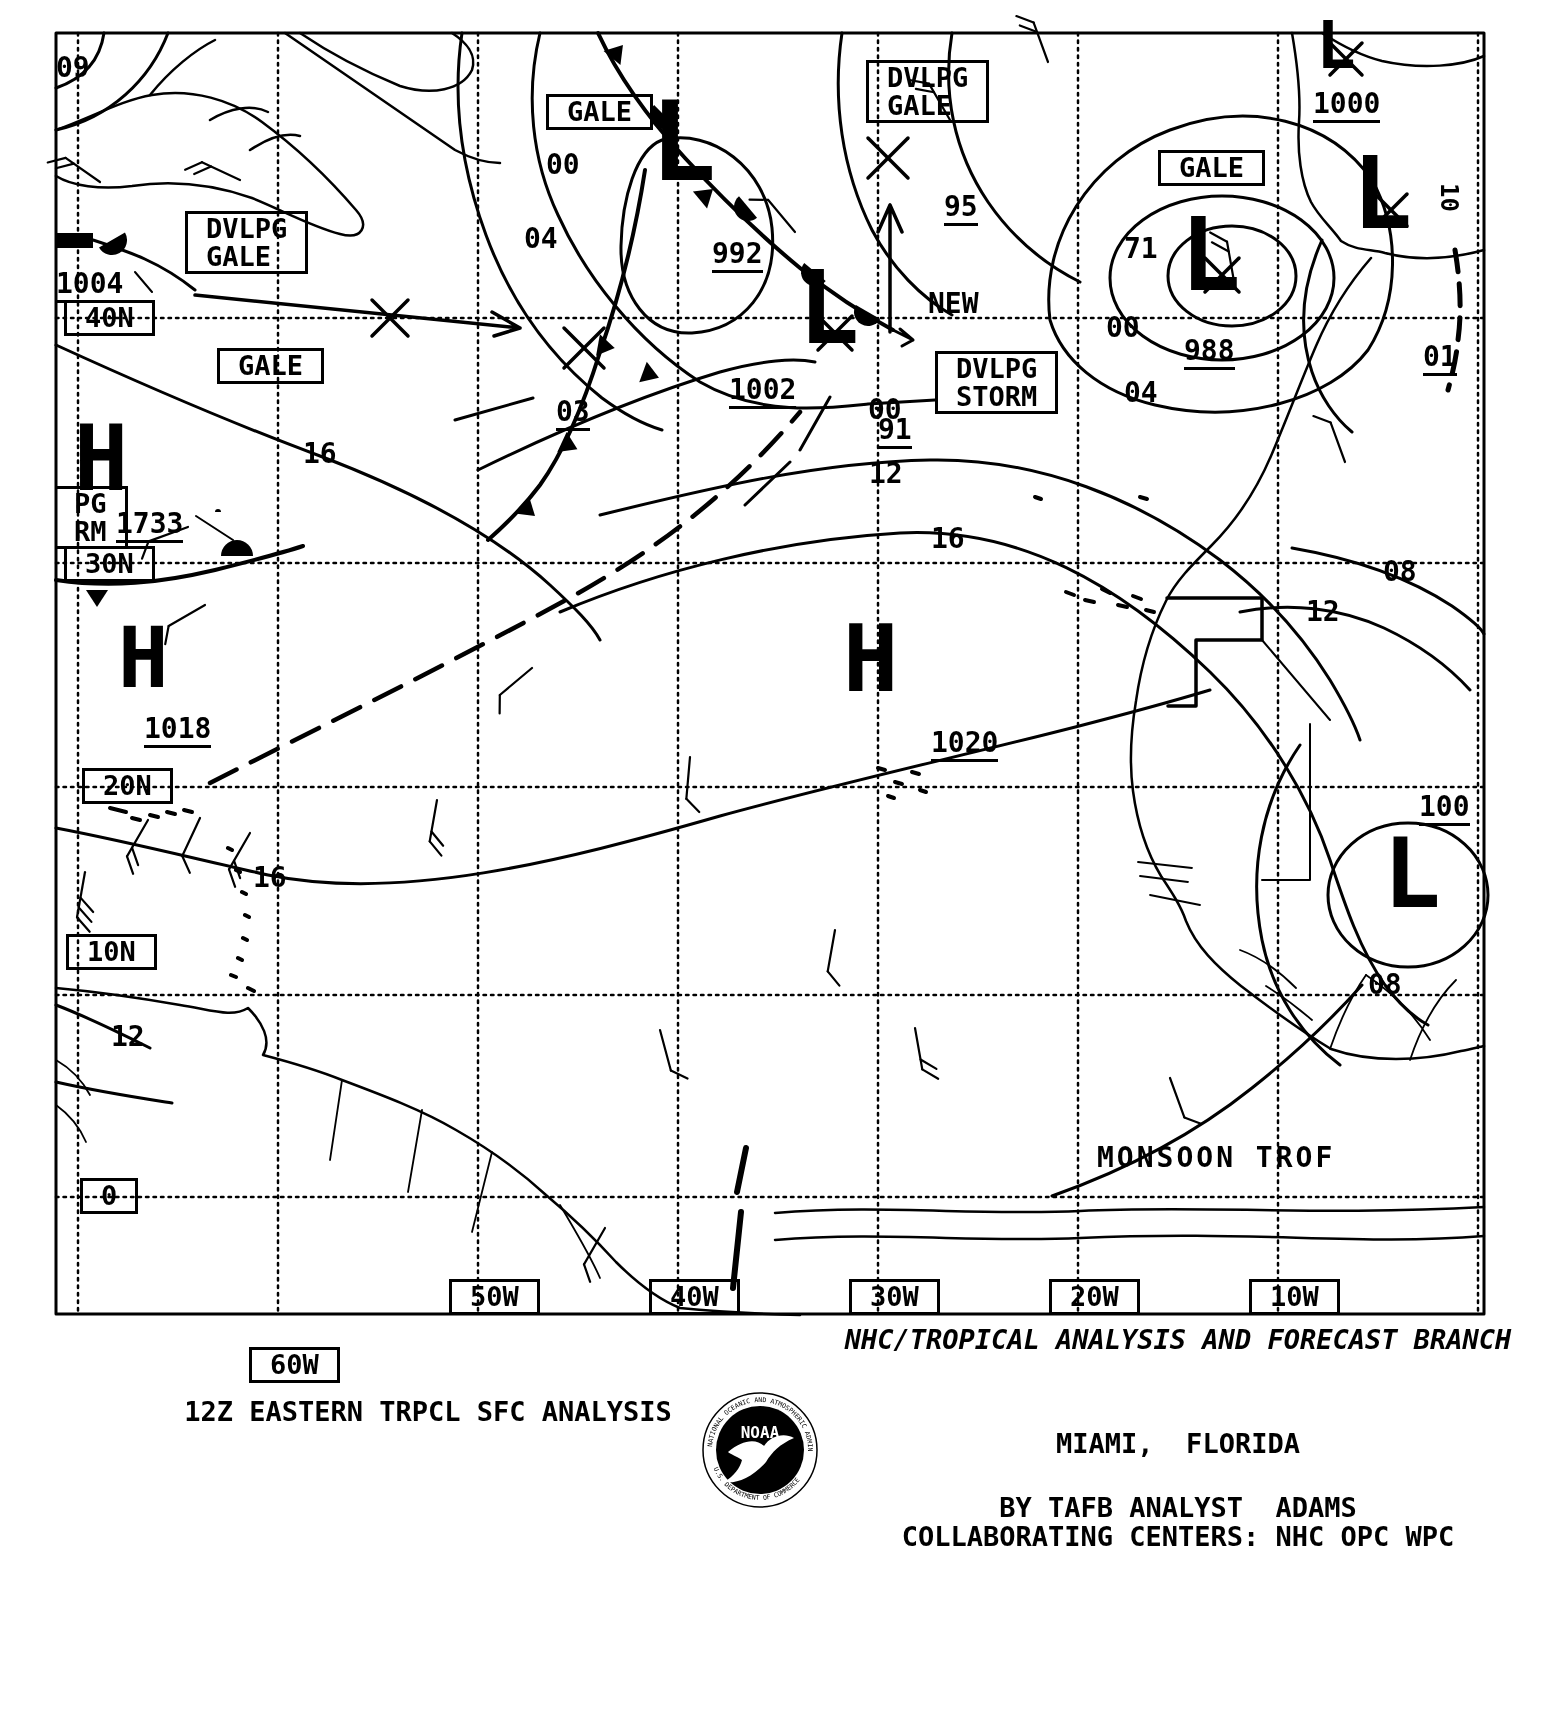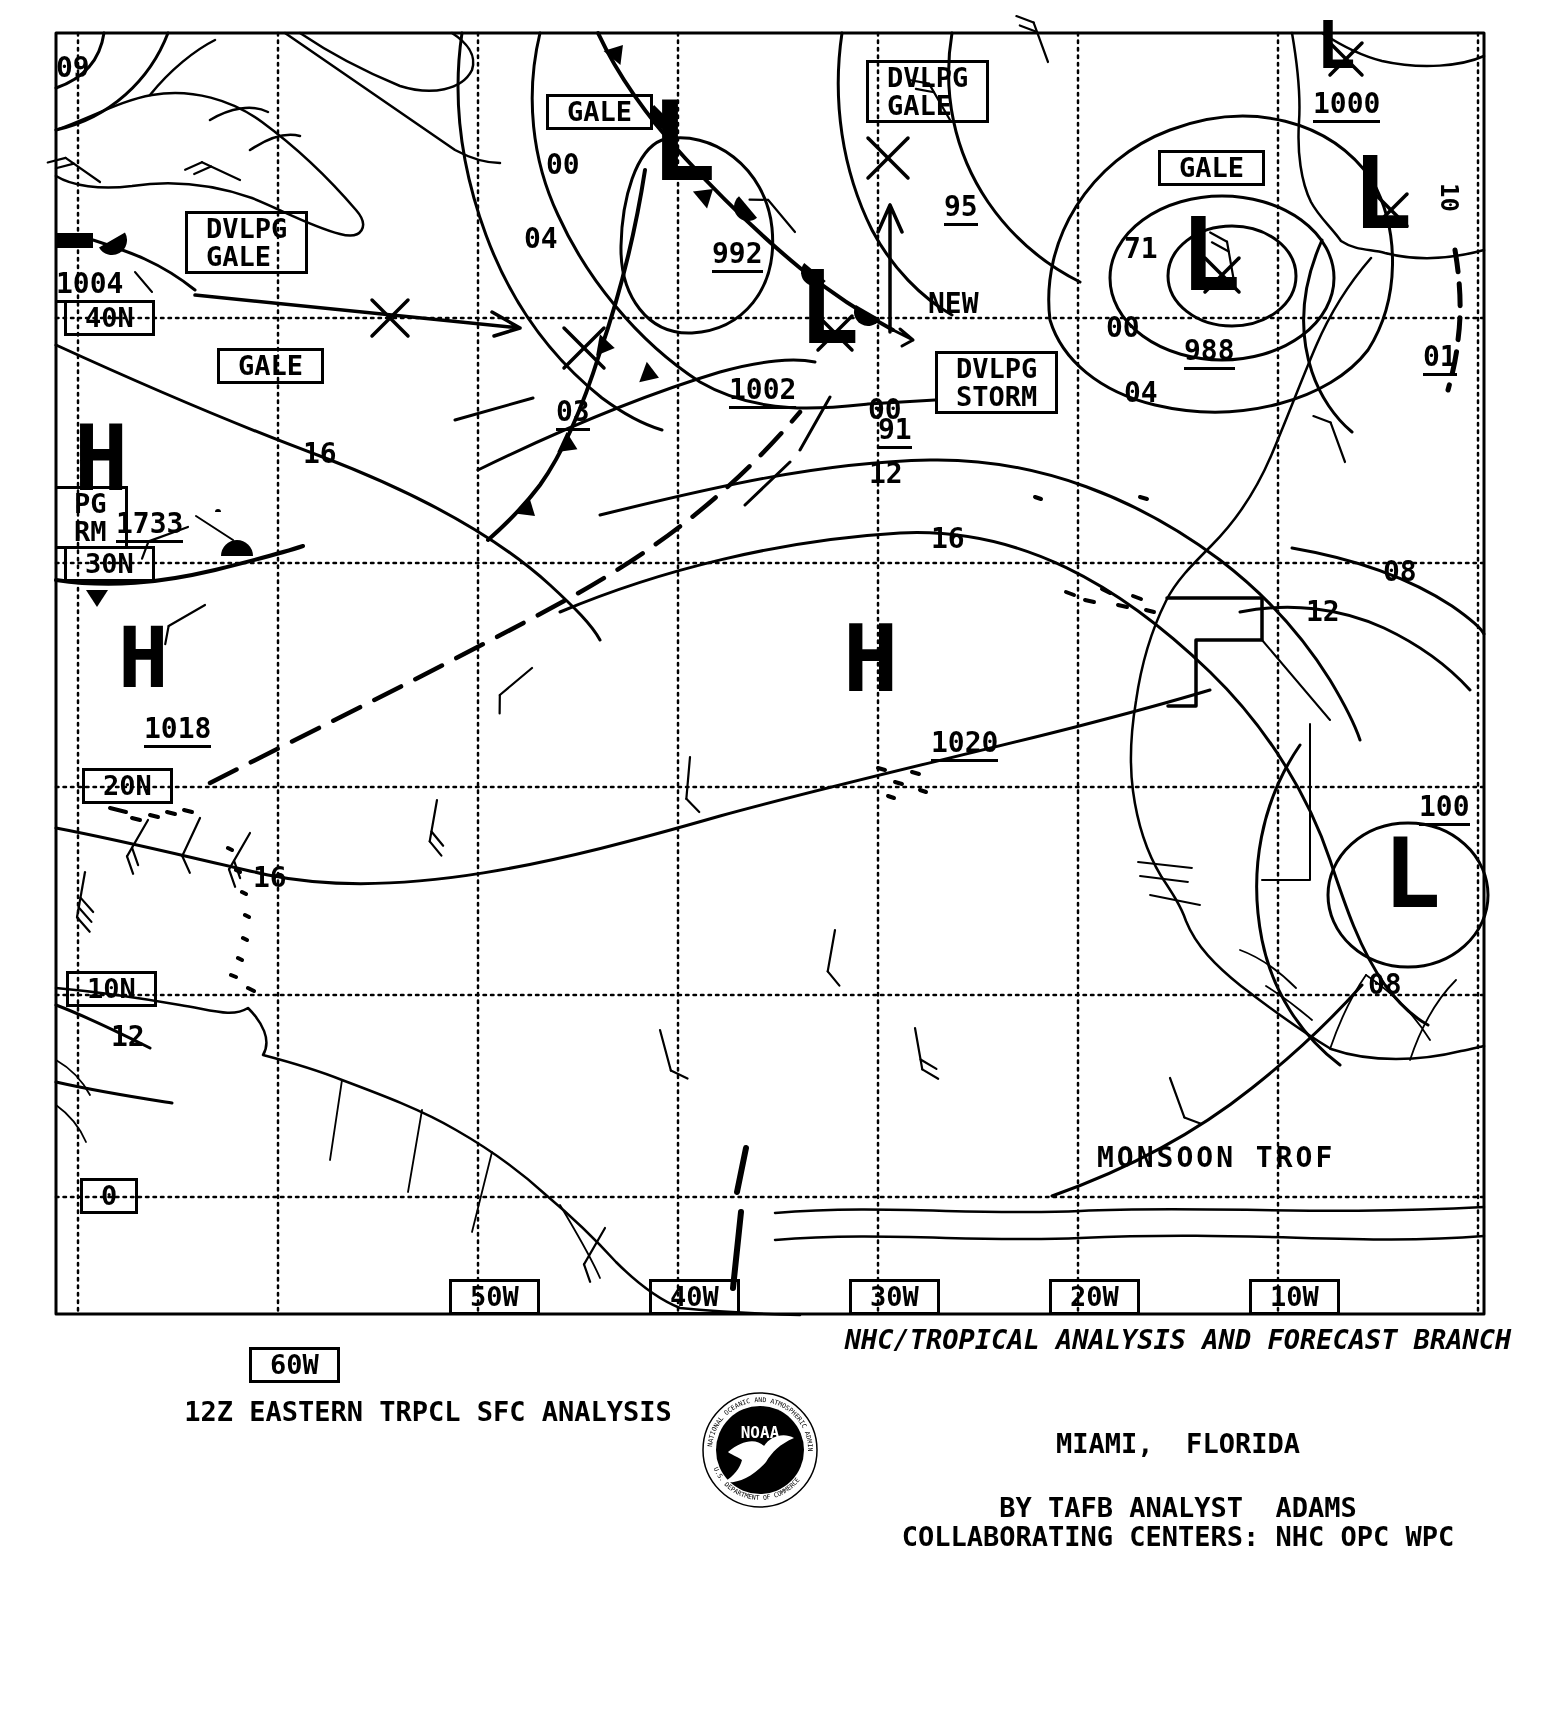--- a/index.html
+++ b/index.html
@@ -350,21 +350,21 @@
       <div class="lbl box" style="left: 866px; top: 60px;">DVLPG
 GALE</div>
       <div class="lbl box" style="left: 935px; top: 351px;">DVLPG
 STORM</div>
       <div class="lbl box" style="left: 1158px; top: 150px;">GALE</div>
       <div class="lbl box noleft" style="left: 56px; top: 486px;">PG
 RM</div>
       <div class="lbl box" style="left: 64px; top: 300px;">40N</div>
       <div class="lbl box" style="left: 64px; top: 546px;">30N</div>
       <div class="lbl box" style="left: 82px; top: 768px;">20N</div>
-      <div class="lbl box" style="left: 66px; top: 971px;">10N</div>
+      <div class="lbl box" style="left: 66px; top: 934px;">10N</div>
       <div class="lbl box" style="left: 80px; top: 1178px;">0</div>
       <div class="lbl box" style="left: 249px; top: 1347px; text-align: center;">60W</div>
       <div class="lbl box" style="left: 449px; top: 1279px;">50W</div>
       <div class="lbl box" style="left: 649px; top: 1279px;">40W</div>
       <div class="lbl box" style="left: 849px; top: 1279px;">30W</div>
       <div class="lbl box" style="left: 1049px; top: 1279px;">20W</div>
       <div class="lbl box" style="left: 1249px; top: 1279px;">10W</div>
       <div class="lbl center" style="left: 74px; top: 424px; font-size: 90px;">H</div>
       <div class="lbl center" style="left: 118px; top: 626px; font-size: 84px;">H</div>
       <div class="lbl center" style="left: 843px; top: 624px; font-size: 92px;">H</div>

